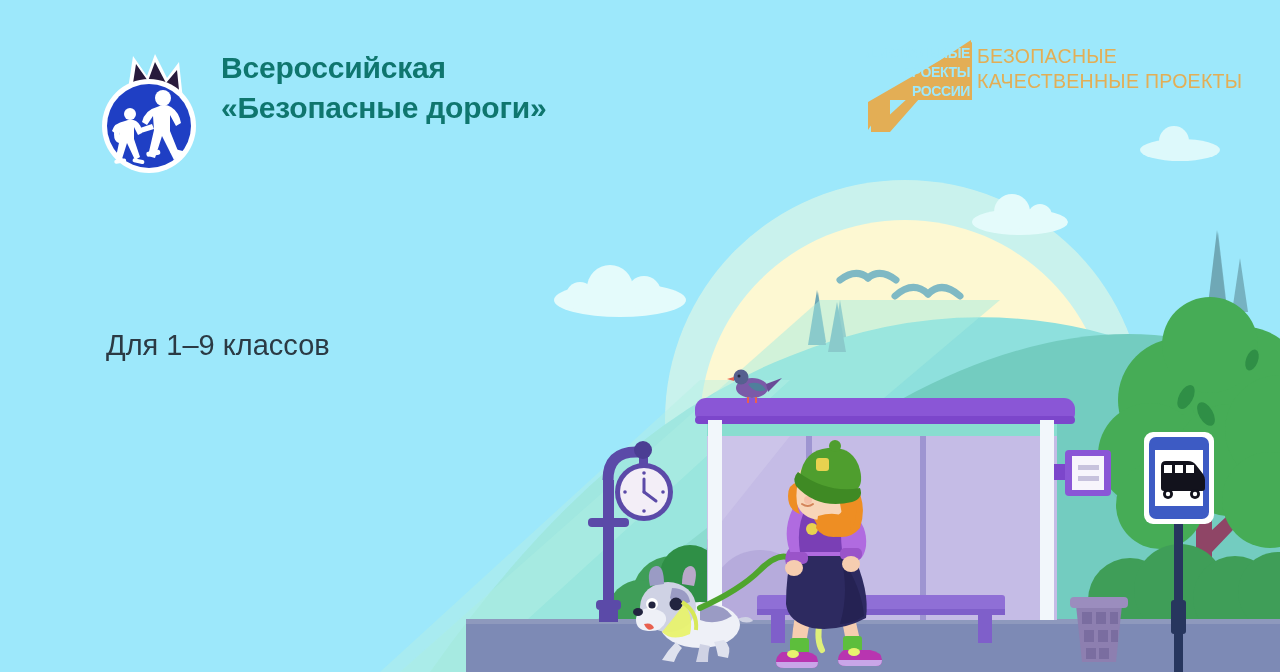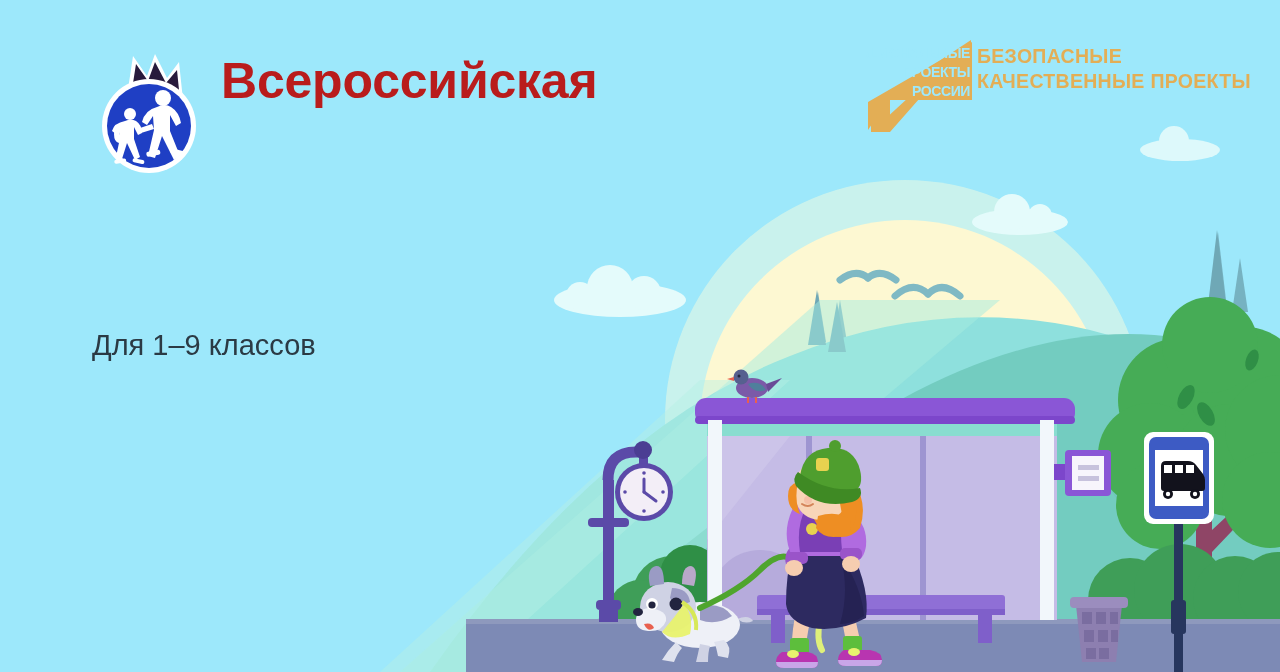--- a/index.html
+++ b/index.html
@@ -20,47 +20,47 @@
   .textlayer { position:absolute; inset:0; pointer-events:none; }
   .textlayer > * { pointer-events:auto; }
 
   #logo-badge {
     position:absolute; left:97px; top:52px;
     width:104px; height:124px;
   }
   #title {
     position:absolute; left:221px; top:48px;
     width:560px;
-    color:#b91c1c;
-    font-size:50px;
+    color:#0f766e;
+    font-size:30px;
     font-weight:bold;
     line-height:1.33;
     letter-spacing:-0.2px;
   }
   #title .ln { display:block; white-space:nowrap; }
 
   #np-logo { position:absolute; left:866px; top:40px; width:390px; height:95px; }
   #np-text {
     position:absolute; left:977px; top:44px;
     color:#e3ae55;
     font-size:19.5px;
-    font-weight:bold;
+    font-weight:normal;
     line-height:1.27;
     letter-spacing:0.3px;
   }
   #np-text .ln { display:block; white-space:nowrap; }
 
   #subtitle {
     position:absolute; left:92px; top:322px;
     color:#2b3a44;
     font-size:29px;
     line-height:1.62;
     font-weight:400;
   }
-  #subtitle .ln { display:block; white-space:nowrap; }
+  #subtitle .ln { display:block; white-space:nowrap;margin-left:14px; }
 </style>
 </head>
 <body>
 
 <div id="banner">
 
   <svg id="scene" viewBox="0 0 1280 672" xmlns="http://www.w3.org/2000/svg">
     <defs>
       <clipPath id="frameClip">
           <rect x="0" y="0" width="1280" height="672"></rect>
@@ -362,20 +362,21 @@
         <circle cx="33" cy="62" r="6"></circle>
         <path d="M 28 69 q 6 -3 11 0 q 6 4 6 12 l -4 2 l -4 -8 l 0 12 l 6 18 l -5 3 l -8 -17 l -5 16 l -6 -2 l 4 -19 l 0 -11 l -4 7 l -4 -3 q 2 -8 13 -10 z"></path>
         <rect x="36" y="106" width="12" height="4" rx="2" transform="rotate(12 36 106)"></rect>
         <rect x="17" y="108" width="12" height="4" rx="2" transform="rotate(-8 17 108)"></rect>
         <path d="M 23 72 q -6 2 -6 10 q 0 8 5 9 l 4 -2 q -4 -4 -3 -9 q 1 -5 4 -6 z"></path>
       </g>
     </svg>
 
     <div id="title">
       <span class="ln">Всероссийская</span>
+      <span class="ln">«Безопасные дороги»</span>
     </div>
 
     <svg id="np-logo" viewBox="0 0 390 95" xmlns="http://www.w3.org/2000/svg">
       <path d="M 105 0 L 24 92 L 5 92 L 5 66 L 105 0 Z M 105 0 L 105 60 L 24 60 L 24 92 L 5 92 Z" fill="#e3ae55"></path>
       <polygon points="106,2 106,60 22,60 2,90 2,62" fill="#e3ae55"></polygon>
       <text x="104" y="18" text-anchor="end" fill="#9de8fb" font-family="Liberation Sans, sans-serif" font-size="14" font-weight="bold" letter-spacing="-0.4">НАЦИОНАЛЬНЫЕ</text>
       <text x="104" y="37" text-anchor="end" fill="#9de8fb" font-family="Liberation Sans, sans-serif" font-size="14" font-weight="bold" letter-spacing="-0.4">ПРОЕКТЫ</text>
       <text x="104" y="56" text-anchor="end" fill="#9de8fb" font-family="Liberation Sans, sans-serif" font-size="14" font-weight="bold" letter-spacing="-0.4">РОССИИ</text>
     </svg>
 

